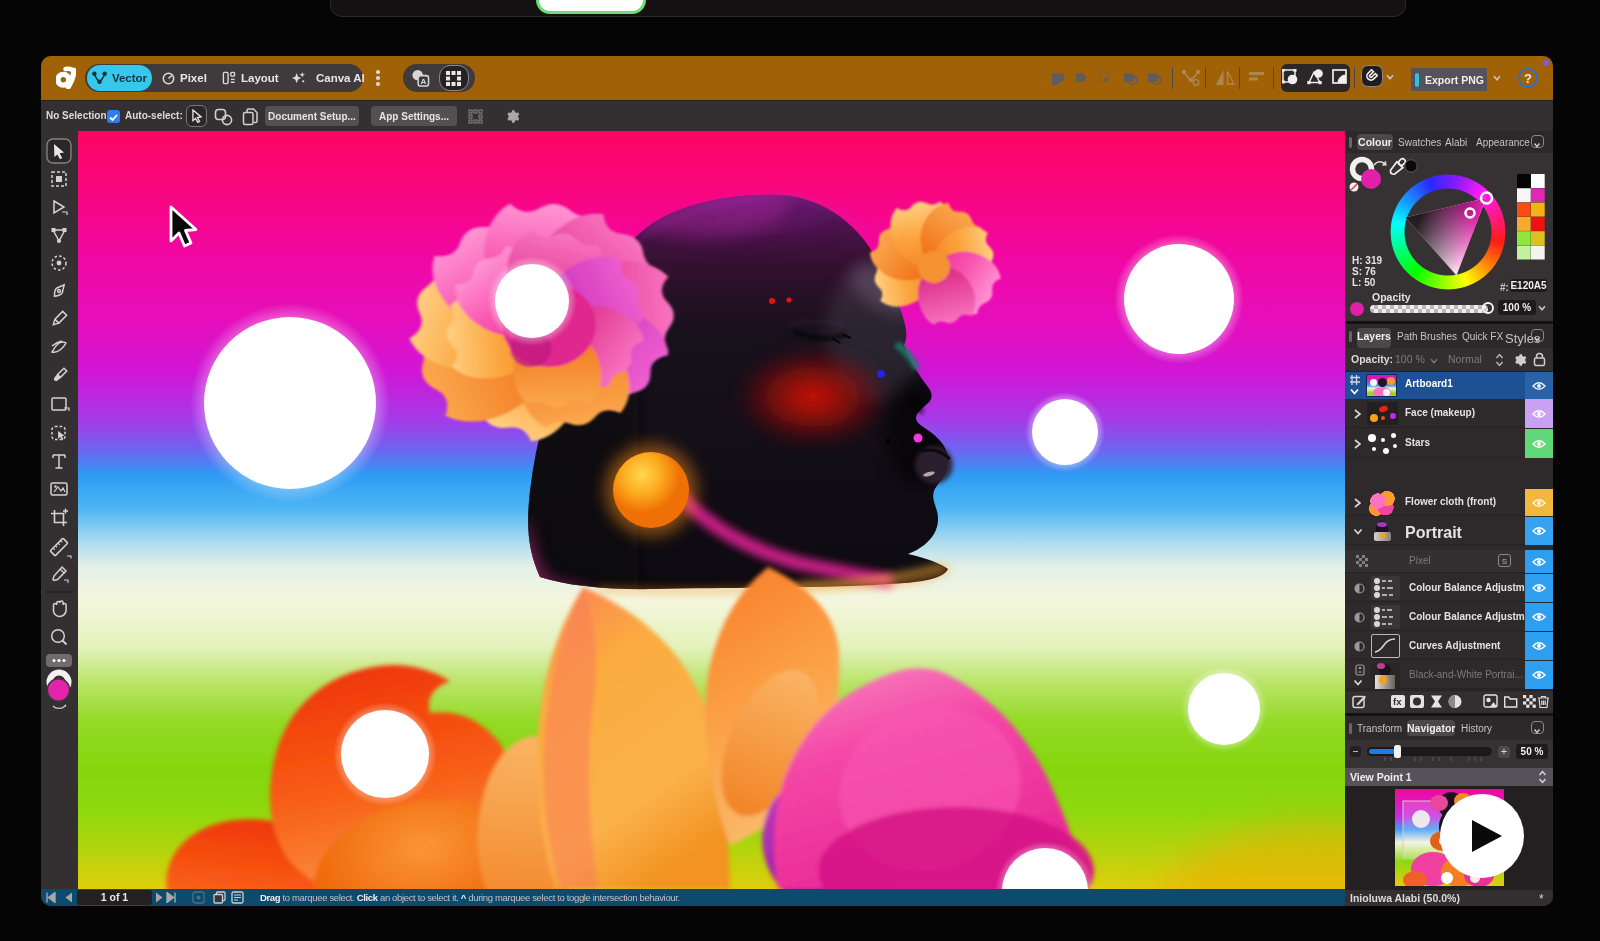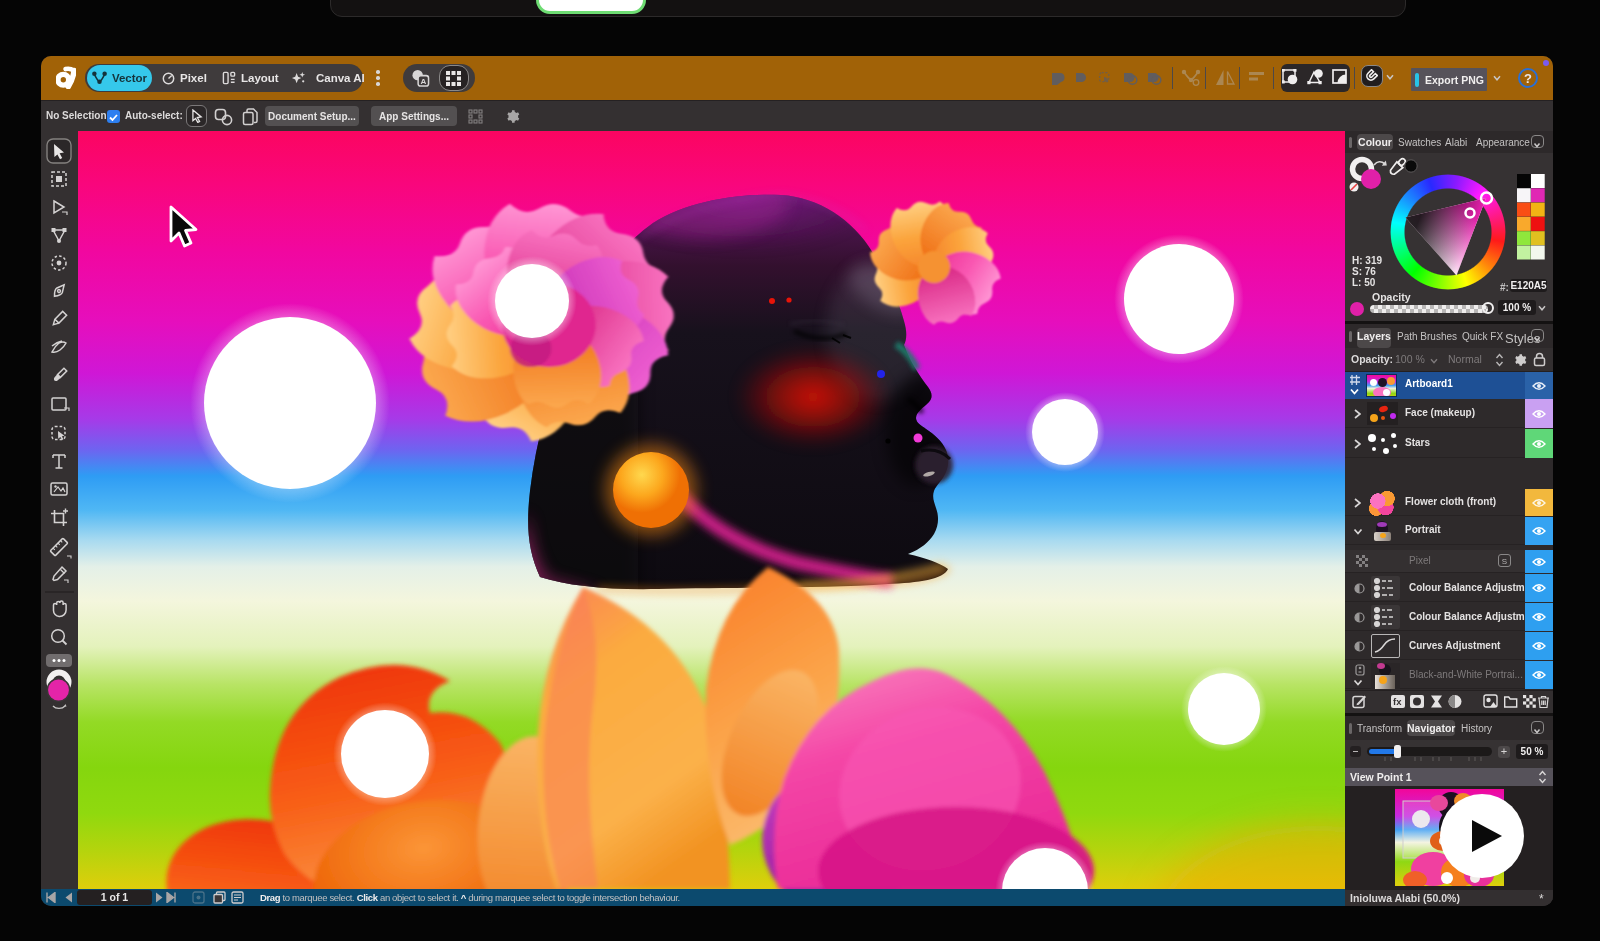--- a/index.html
+++ b/index.html
@@ -813,21 +813,21 @@
         <div class="abs lrow" style="top:193px;height:28px;">
           <svg class="abs" style="left:8px;top:11px" width="10" height="7" viewBox="0 0 9 7">
               <path d="M1 1.5 L4.5 5.5 L8 1.5" fill="none" stroke="#d8d6d6" stroke-width="1.7"></path>
             </svg>
           <div class="abs" style="left:22px;top:2px;width:31px;height:23px;">
             <div class="abs" style="left:9px;top:2px;width:12px;height:14px;border-radius:50% 50% 40% 40%;background:#1c1220;"></div>
             <div class="abs" style="left:7px;top:13px;width:17px;height:9px;background:linear-gradient(90deg,#d8d0c8,#8a8078);border-radius:2px;"></div>
             <div class="abs" style="left:10px;top:3px;width:10px;height:5px;border-radius:50%;background:#a03ab8;"></div>
             <div class="abs" style="left:13px;top:14px;width:6px;height:5px;border-radius:50%;background:#f5a31a;"></div>
           </div>
-          <span class="abs" style="left:60px;top:7px;font-size:10px;font-weight:bold;color:#e4e2e2;">Portrait</span>
+          <span class="abs" style="left:60px;top:7px;font-size:16px;font-weight:bold;color:#e4e2e2;">Portrait</span>
           <div class="abs" style="left:180px;top:0;width:28px;height:28px;background:#35a3f2;"></div>
           <svg class="abs" style="left:187px;top:9px" width="14" height="10" viewBox="0 0 14 10">
               <path d="M1 5 Q7 -1.5 13 5 Q7 11.5 1 5 Z" fill="none" stroke="#fff" stroke-width="1.4"></path>
               <circle cx="7" cy="5" r="2" fill="#fff"></circle>
             </svg>
         </div>
 
         <div class="abs lrow" style="top:226px;height:23px;background:#343031;">
           <svg class="abs" style="left:11px;top:5px" width="13" height="13" viewBox="0 0 13 13" opacity="0.6">
               <g fill="#b8b6b6">

